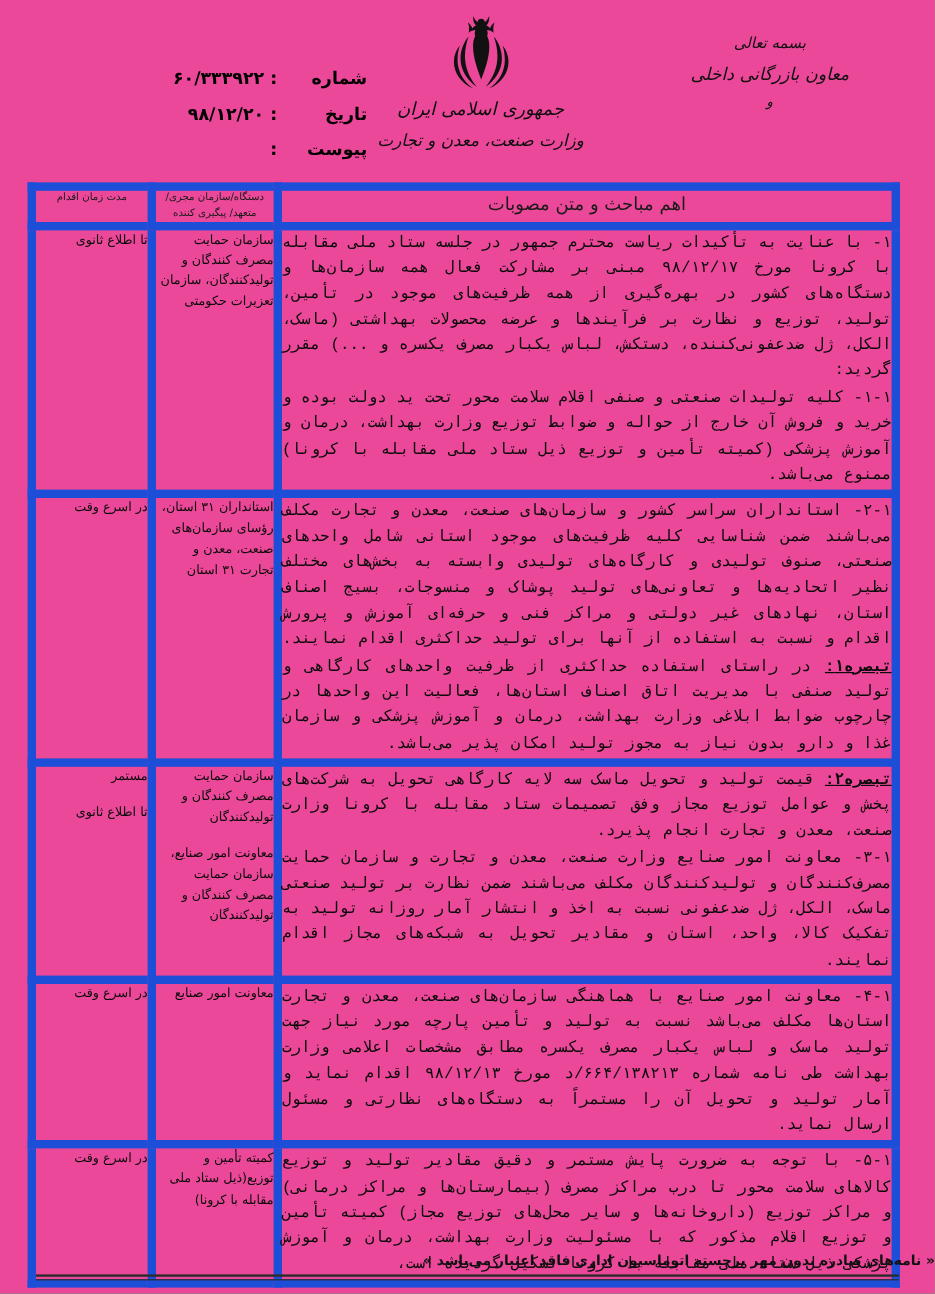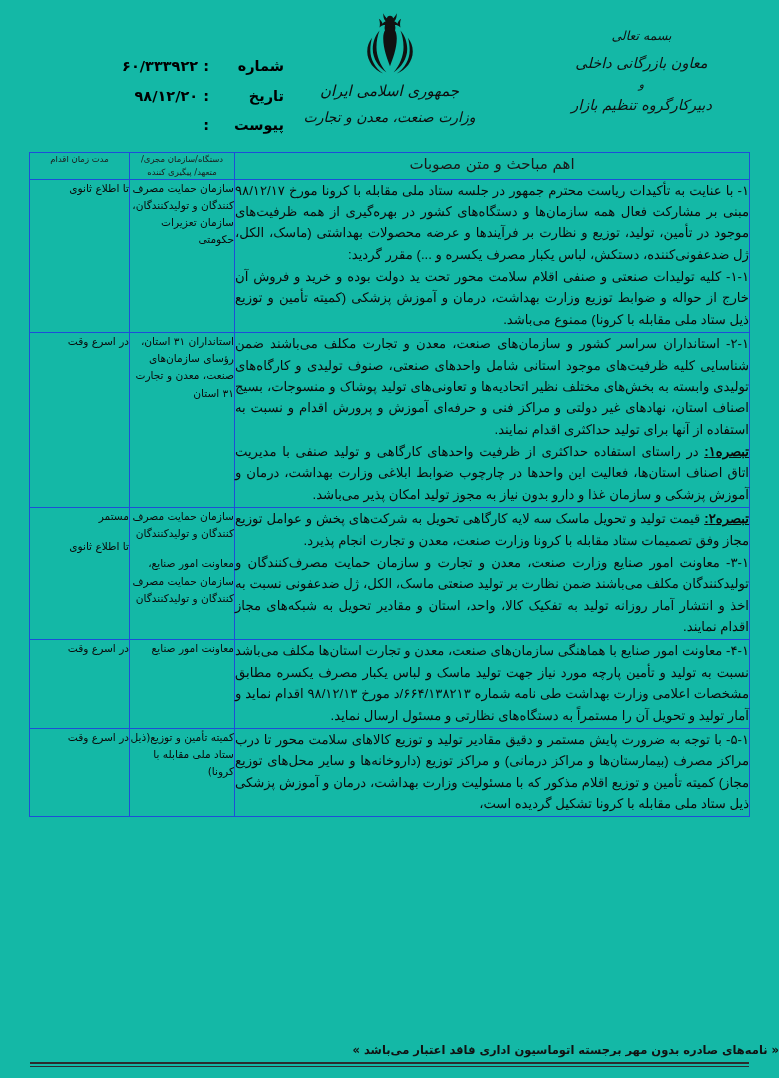--- a/index.html
+++ b/index.html
@@ -9,23 +9,24 @@
     background: #8a8a8a;
   }
   body {
     font-family: "DejaVu Sans", "Liberation Sans", sans-serif;
   }
   .page {
     position: relative;
     width: 779px;
     height: 1078px;
     margin: 0 auto;
-    background: #14b8a6;
+    background: #ec4899;
     overflow: hidden;
     box-sizing: border-box;
+    padding-left: 22px;
   }
 
   
   .header {
     position: relative;
     height: 150px;
     width: 100%;
   }
   .header-right {
     position: absolute;
@@ -96,21 +97,21 @@
     position: relative;
     margin: 2px 29px 0 29px;
   }
   table.doc {
     width: 100%;
     border-collapse: collapse;
     table-layout: fixed;
     direction: rtl;
   }
   table.doc td, table.doc th {
-    border: 1px solid #1d4ed8;
+    border: 7px solid #1d4ed8;
     vertical-align: top;
     padding: 0;
   }
   th.h-main, th.h-org, th.h-time {
     font-weight: normal;
     font-size: 8.5px;
     color: #1a1a1a;
     text-align: center;
     vertical-align: middle;
     padding: 6px 3px;
@@ -122,21 +123,21 @@
   col.c-org   { width: 105px; }
   col.c-time  { width: 100px; }
 
   .cell-main {
     padding: 3px 7px 3px 7px;
     font-size: 13.2px;
     line-height: 1.62;
     color: #0a0a0a;
     text-align: justify;
     text-align-last: right;
-    font-family: Liberation Sans, sans-serif;
+    font-family: Liberation Mono, monospace;
   }
   .cell-main p { margin: 0 0 1px 0; }
   .cell-main p.last { margin-bottom: 2px; }
   .note-lead { text-decoration: underline; font-weight: bold; }
 
   .cell-side {
     font-size: 10.6px;
     line-height: 1.62;
     color: #0a0a0a;
     padding: 5px 4px;
@@ -176,21 +177,20 @@
 <body>
 
 <div class="page">
 
   <div class="header">
 
     <div class="header-right">
       <div class="l1">بسمه تعالی</div>
       <div class="l2">معاون بازرگانی داخلی</div>
       <div class="l3">و</div>
-      <div class="l4">دبیرکارگروه تنظیم بازار</div>
     </div>
 
     <div class="header-center">
       <svg class="emblem" viewBox="0 0 100 104" aria-hidden="true">
         <g fill="#111">
           <path d="M50 6 c-3 0-5 2-5 5 0 3 2 5 5 5 3 0 5-2 5-5 0-3-2-5-5-5z"></path>
           <path d="M39 2 c0 6 1 10 4 13 -2 1-4 2-5 4 -1-3-3-6-6-8 2 5 2 10 1 14 3-3 6-4 9-4 -1 3-1 6 0 9 h16 c1-3 1-6 0-9 3 0 6 1 9 4 -1-4-1-9 1-14 -3 2-5 5-6 8 -1-2-3-3-5-4 3-3 4-7 4-13 -2 4-4 7-7 9 -1-2-2-3-4-3 -2 0-3 1-4 3 -3-2-5-5-7-9z"></path>
           <path d="M50 24 c-6 0-11 7-11 19 0 17 7 34 11 45 4-11 11-28 11-45 0-12-5-19-11-19z"></path>
           <path d="M33 30 c-7 8-11 19-11 30 0 16 10 30 22 38 -10-12-16-26-16-41 0-10 2-19 5-27z"></path>
           <path d="M67 30 c7 8 11 19 11 30 0 16-10 30-22 38 10-12 16-26 16-41 0-10-2-19-5-27z"></path>

